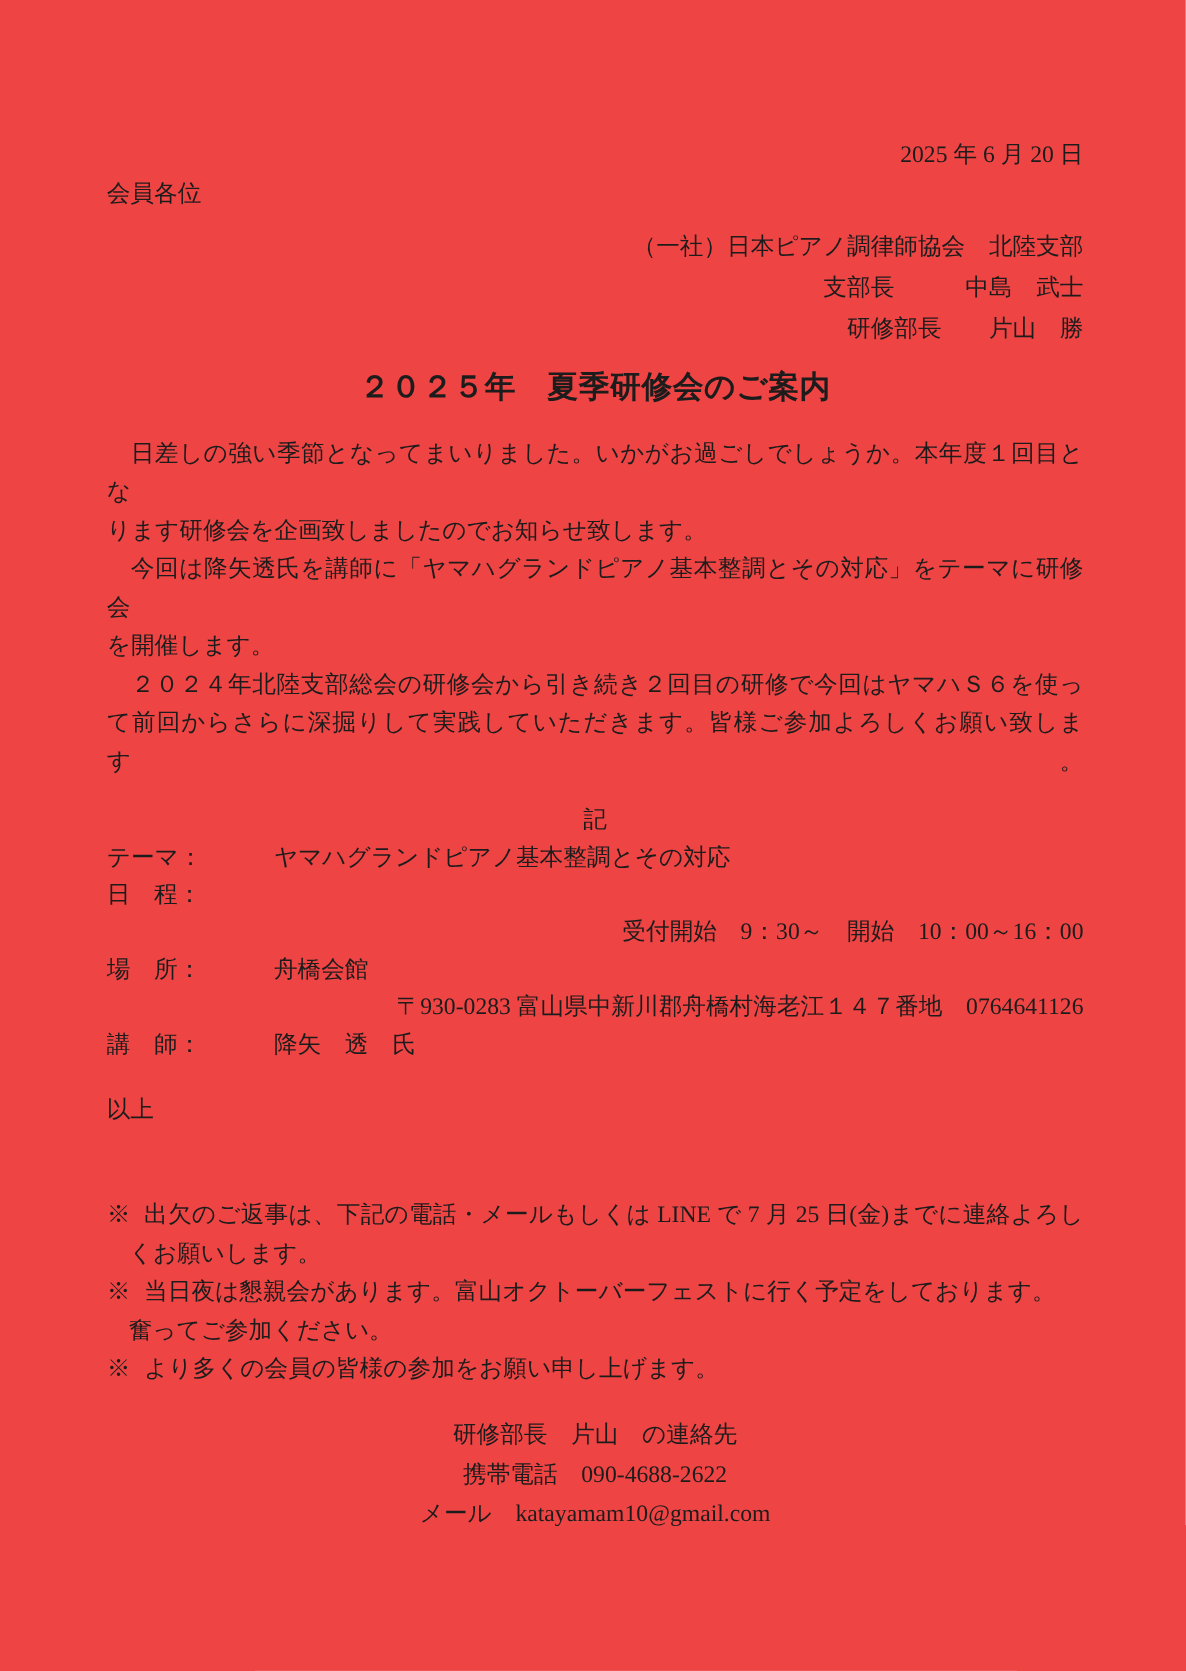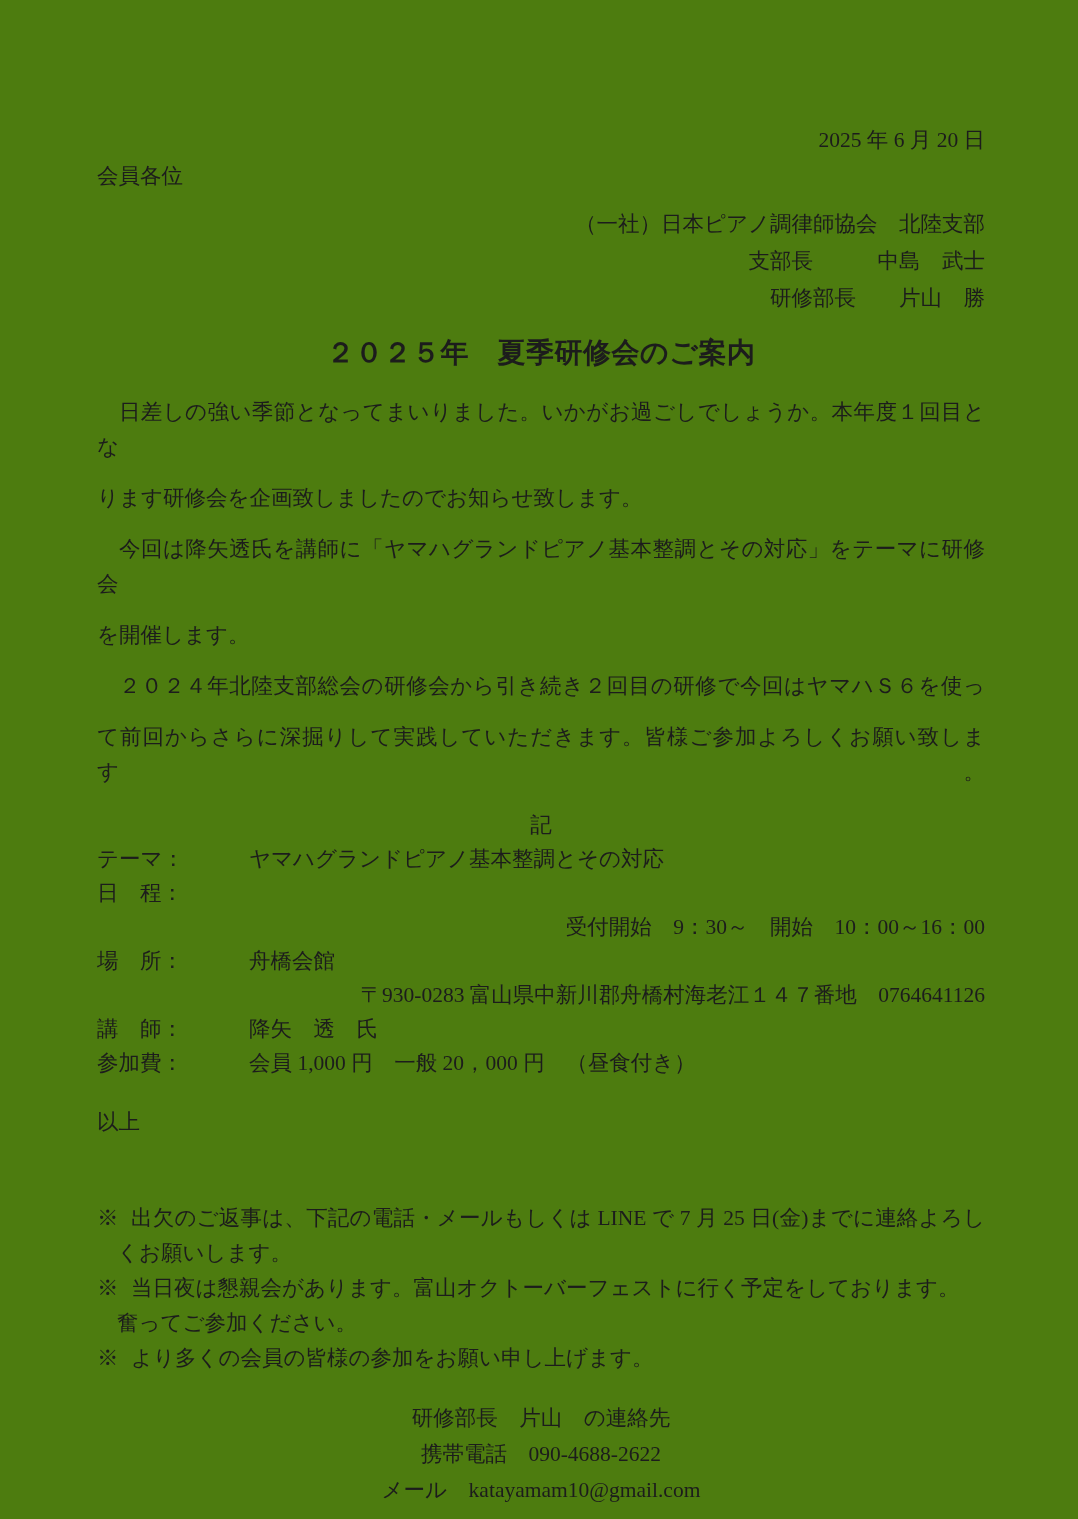--- a/index.html
+++ b/index.html
@@ -1,32 +1,32 @@
 <!DOCTYPE html>
 <html lang="ja"><head>
 <meta charset="utf-8">
 <style>
   * { margin:0; padding:0; box-sizing:border-box; }
   html, body { background:#ffffff; }
   body { width:1078px; height:1519px; overflow:hidden; }
   .page {
-    width:1078px; height:1519px; background:#4d7c0f; color:#1c1c1c;
+    width:1078px; height:1519px; background:#ef4444; color:#1c1c1c;
     font-family:"Liberation Serif","DejaVu Serif",serif;
     font-size:21.5px; line-height:34px;
     padding:122px 93px 0 97px;
   }
   .right { text-align:right; }
   .hdr-line { line-height:36px; }
   .sig-line { line-height:37px; }
   .doc-title {
     font-size:28px; font-weight:bold; line-height:36px;
     text-align:center; margin-top:18px; letter-spacing:0.5px;
   }
   .body-block { margin-top:24px; }
-  .bline { line-height:35px;margin-top:16px; }
+  .bline { line-height:35px; }
   .fill { text-align:justify; text-align-last:justify; }
   .record-heading { margin-top:18px; line-height:34px; text-align:center; }
   .detail { display:flex; line-height:34px; }
   .dlabel { flex:none; width:152px; }
   .dvalue { flex:1; }
   .dsub { line-height:34px; margin-left:168px;text-align:right; }
   .dsub2 { margin-left:178px; }
   .closing { margin-top:25px; line-height:34px; text-align:left; }
   .notes-block { margin-top:62px; }
   .note-first { display:flex; line-height:35px; }
@@ -74,24 +74,20 @@
     <span class="dlabel">場　所：</span>
     <span class="dvalue">舟橋会館</span>
   </div>
   <div class="dsub dsub2">〒930-0283 富山県中新川郡舟橋村海老江１４７番地　0764641126</div>
 
   <div class="detail">
     <span class="dlabel">講　師：</span>
     <span class="dvalue">降矢　透　氏</span>
   </div>
 
-  <div class="detail">
-    <span class="dlabel">参加費：</span>
-    <span class="dvalue">会員 1,000 円　一般 20，000 円　（昼食付き）</span>
-  </div>
 
   <div class="closing">以上</div>
 
   <div class="notes-block">
     <div class="note">
       <div class="note-first">
         <span class="note-marker">※</span>
         <div class="note-text fill">出欠のご返事は、下記の電話・メールもしくは LINE で 7 月 25 日(金)までに連絡よろし</div>
       </div>
       <div class="note-cont">くお願いします。</div>

